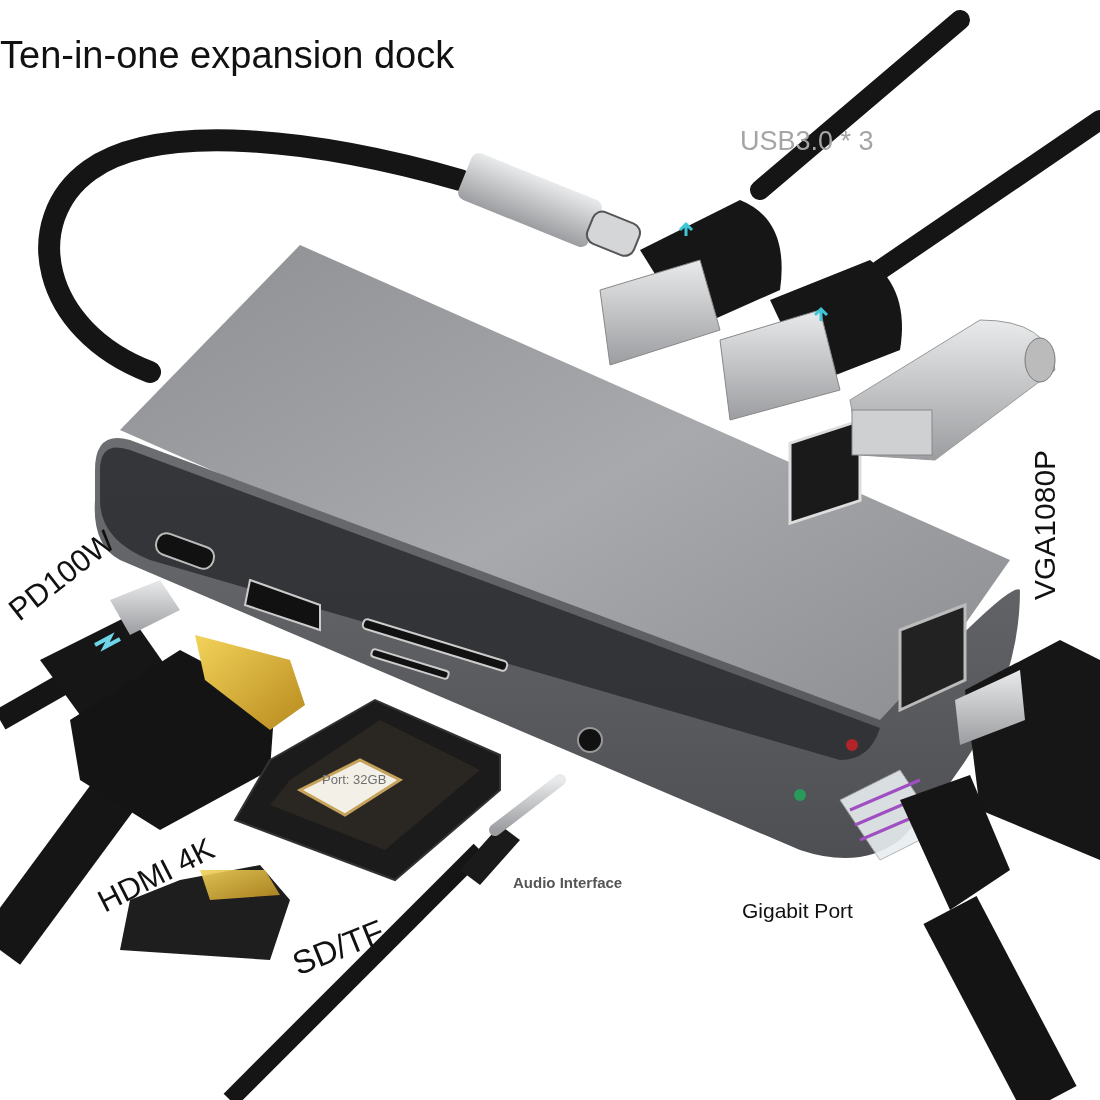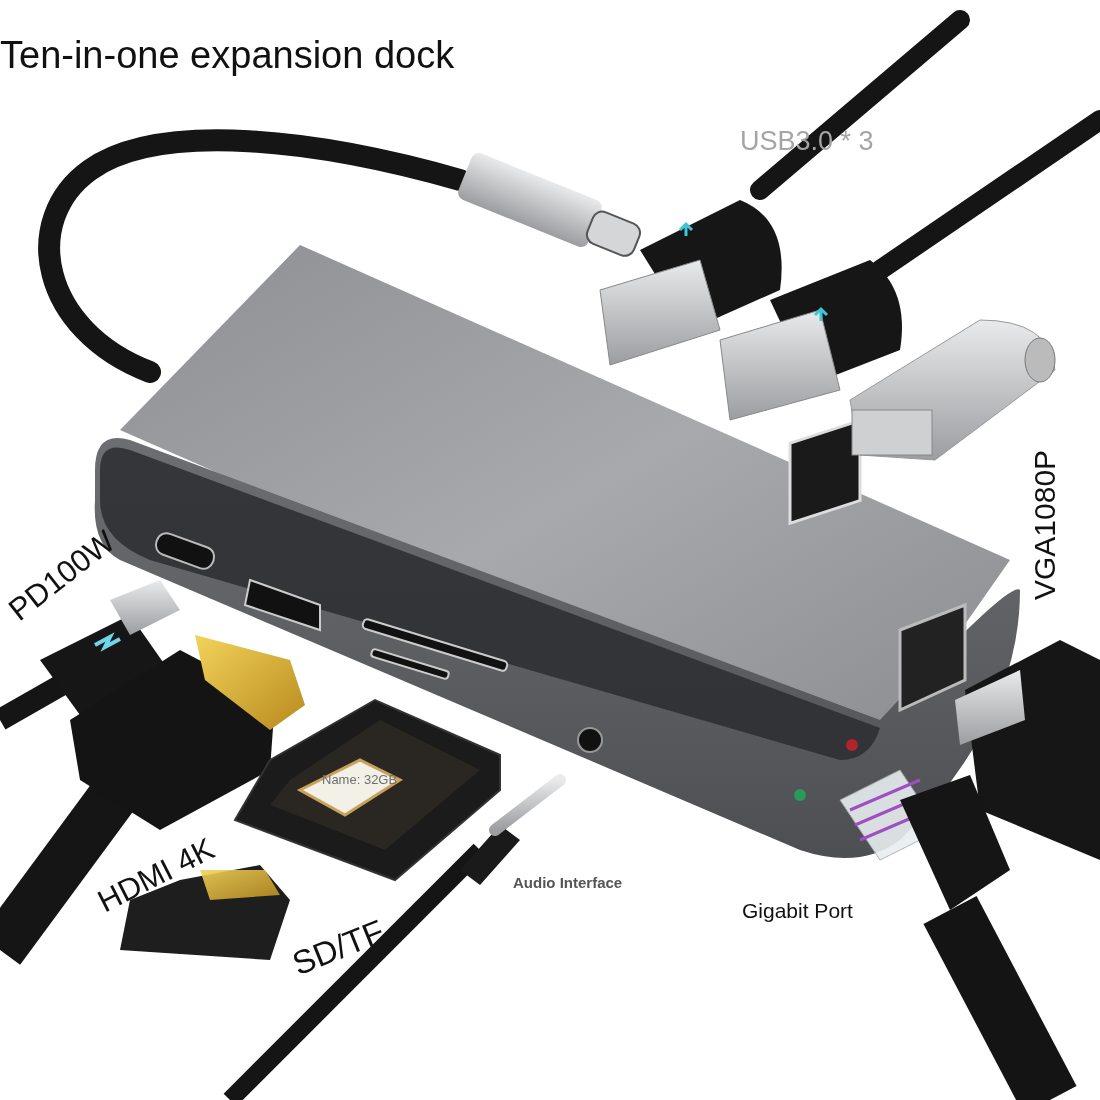--- a/index.html
+++ b/index.html
@@ -130,14 +130,14 @@
 </svg>
 
 <div class="label title">Ten-in-one expansion dock</div>
 <div class="label usb-label">USB3.0 * 3</div>
 <div class="label pd-label">PD100W</div>
 <div class="label vga-label">VGA1080P</div>
 <div class="label hdmi-label">HDMI 4K</div>
 <div class="label sdtf-label">SD/TF</div>
 <div class="label audio-label">Audio Interface</div>
 <div class="label gigabit-label">Gigabit Port</div>
-<div class="card-name">Name: 32GB</div>
+<div class="card-name">Port: 32GB</div>
 </div>
 
 </body></html>

